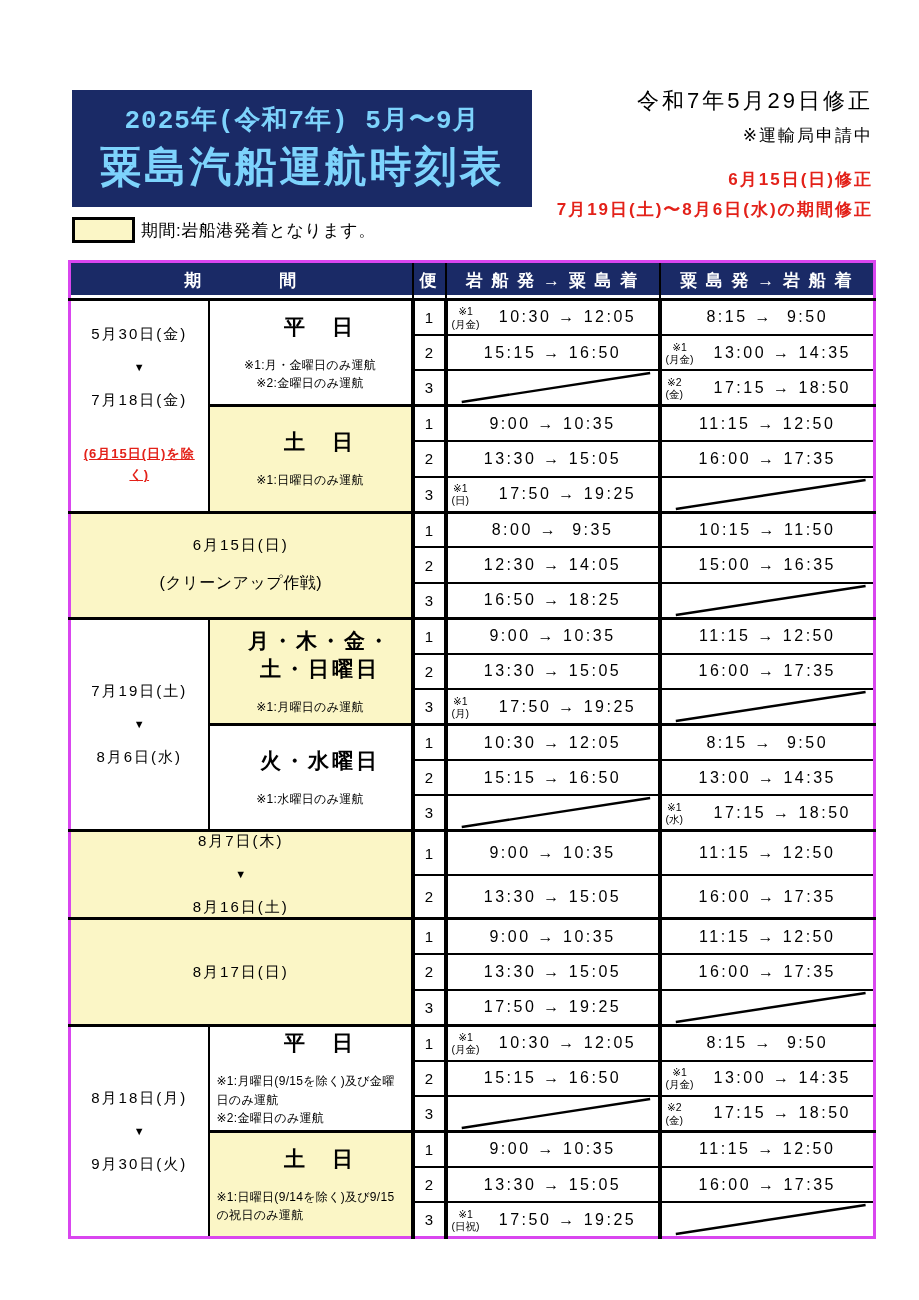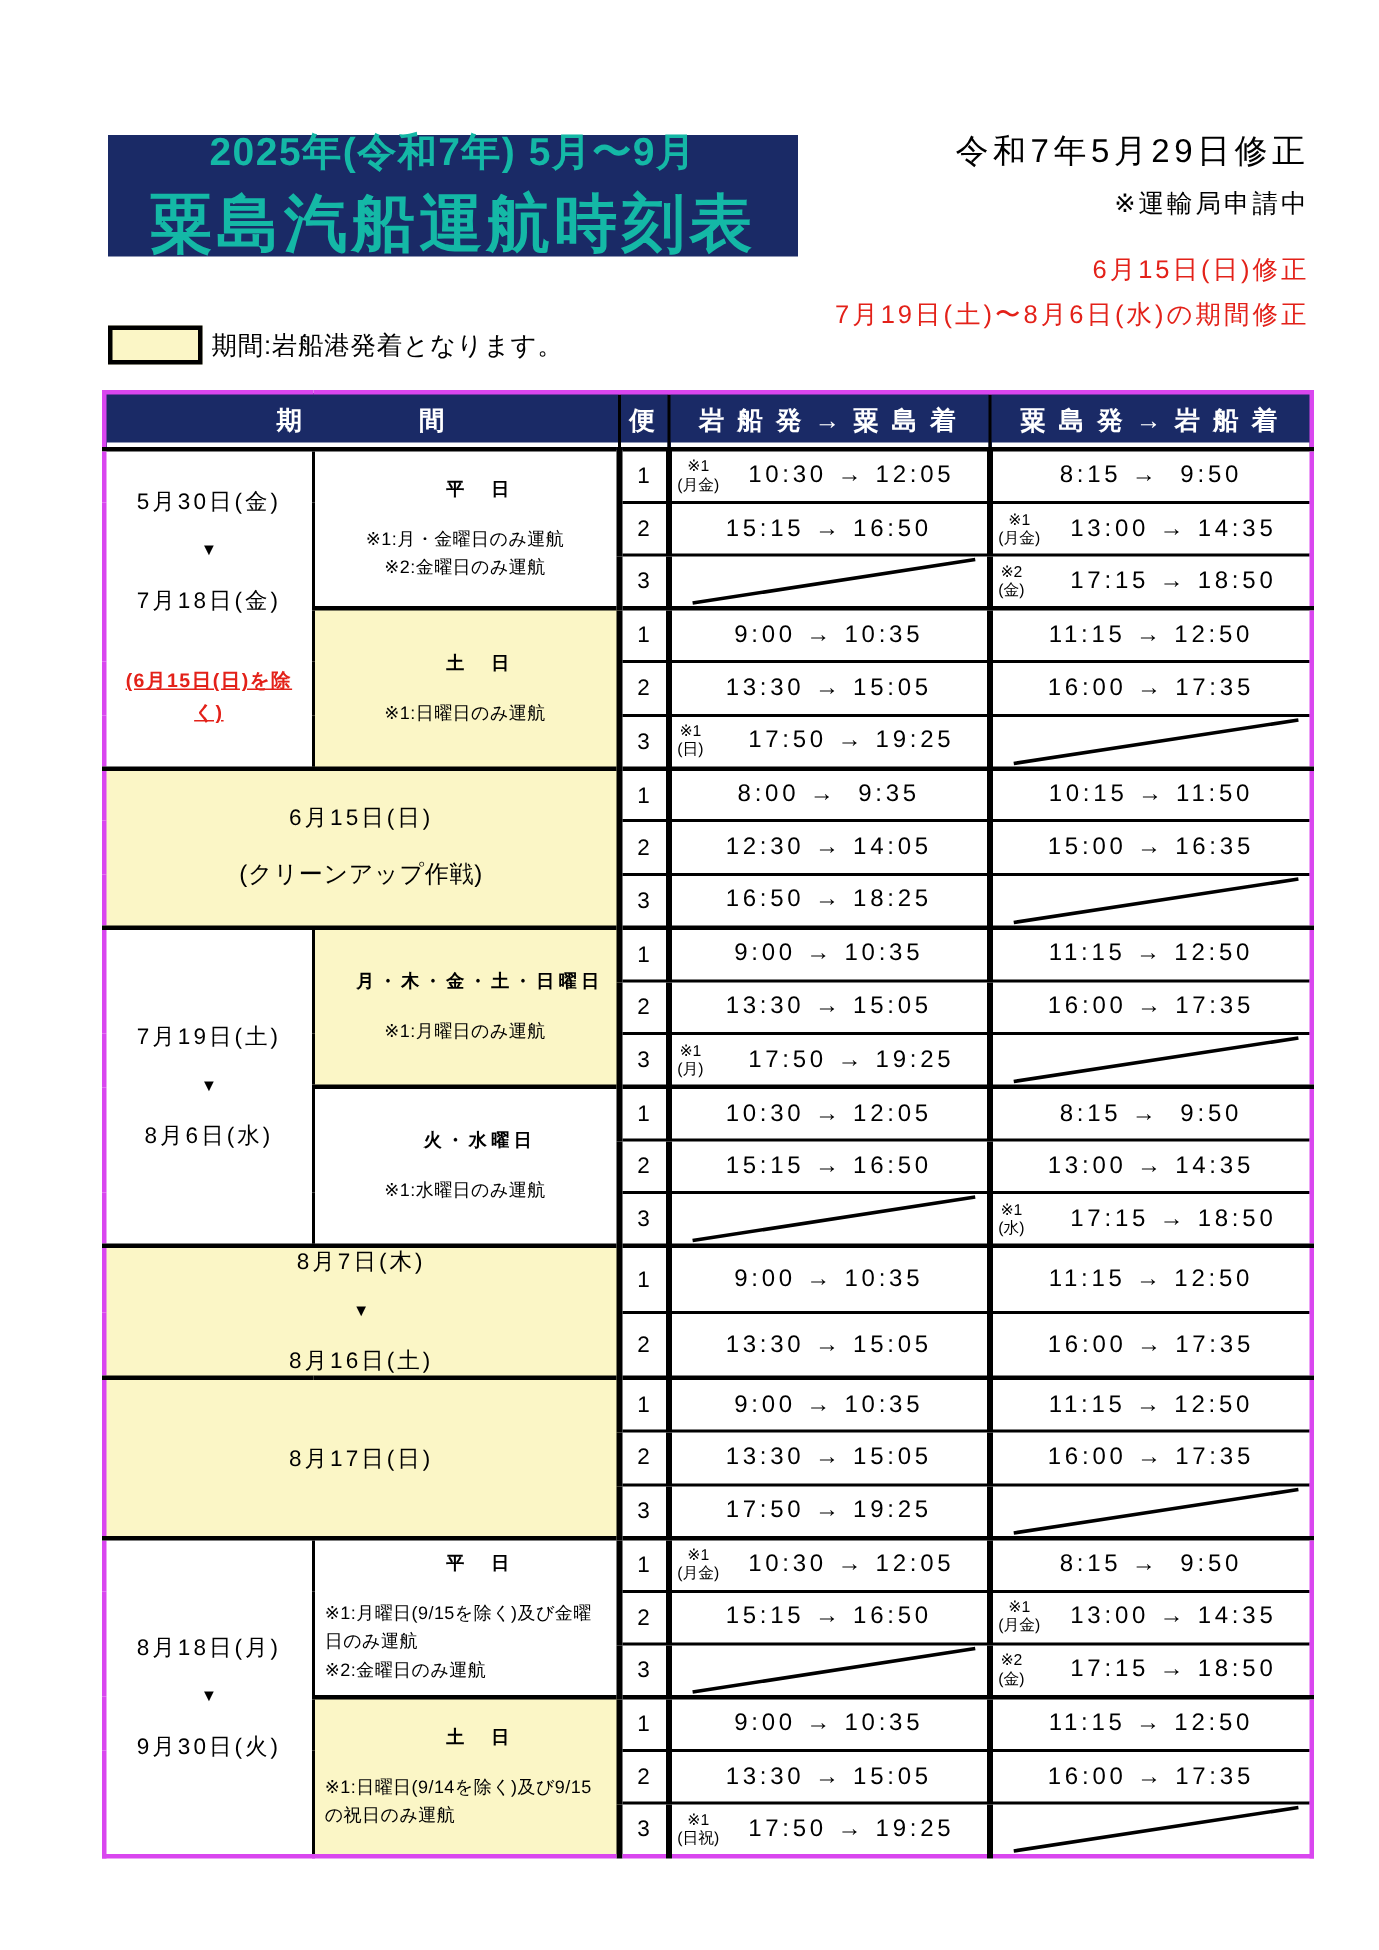--- a/index.html
+++ b/index.html
@@ -10,30 +10,30 @@
   html,body{margin:0;padding:0;}
   body{
     width:919px;height:1300px;background:#ffffff;color:#000;
     font-family:"Liberation Sans","DejaVu Sans",sans-serif;
     position:relative;overflow:hidden;
   }
   .sheet{position:absolute;inset:0;}
 
   
   .title-box{
-    position:absolute;left:72px;top:90px;width:460px;height:81px;
-    background:var(--navy);color:#14b8a6;
-    display:flex;flex-direction:column;align-items:center;justify-content:center;gap:2px;
+    position:absolute;left:72px;top:90px;width:460px;height:117px;
+    background:var(--navy);color:#7dd3fc;
+    display:flex;flex-direction:column;align-items:center;justify-content:center;gap:2px;font-family:Liberation Mono, monospace;
   }
   .title1{font-size:26px;font-weight:bold;letter-spacing:1px;}
   .title2{font-size:42px;font-weight:bold;letter-spacing:3px;}
   .rev{position:absolute;top:86px;right:46px;text-align:right;}
   .rev-date{font-size:22px;letter-spacing:3px;}
   .rev-app{font-size:17px;letter-spacing:2px;margin-top:8px;}
-  .rednotes{position:absolute;top:168px;right:46px;text-align:right;color:var(--red);font-weight:normal;}
+  .rednotes{position:absolute;top:168px;right:46px;text-align:right;color:var(--red);font-weight:bold;}
   .red1{font-size:17px;letter-spacing:2px;}
   .red2{font-size:17px;letter-spacing:2px;margin-top:7px;}
   .legend{position:absolute;left:72px;top:217px;display:flex;align-items:center;}
   .legend-box{width:63px;height:26px;background:var(--yellow);border:3px solid #000;box-sizing:border-box;}
   .legend-label{margin-left:6px;font-size:17px;letter-spacing:0.5px;}
 
   
   .tt-table{
     position:absolute;left:68px;top:260px;width:805px;
     border-collapse:collapse;table-layout:fixed;
@@ -68,21 +68,21 @@
   .yellow{background:var(--yellow);}
   .pstack{display:flex;flex-direction:column;align-items:center;gap:18px;}
   .pdate{font-size:15px;letter-spacing:2px;}
   .pdate.sm{font-size:16px;letter-spacing:0.5px;}
   .parr{font-size:11px;line-height:1;}
   .pexcl{
     color:var(--red);font-weight:bold;font-size:13px;
     text-decoration:underline;margin-top:16px;line-height:1.6;
     padding:0 6px;letter-spacing:1px;
   }
-  .glabel{font-size:12px;font-weight:bold;letter-spacing:3px;margin-bottom:15px;padding-left:20px;}
+  .glabel{font-size:21px;font-weight:bold;letter-spacing:3px;margin-bottom:15px;padding-left:20px;}
   .gnotes{font-size:12px;line-height:1.55;letter-spacing:0.3px;}
   .gnotes.left{text-align:left;padding:0 7px;}
 </style>
 </head>
 <body>
 
 <div class="sheet">
 
   <div class="title-box">
     <div class="title1">2025年(令和7年) 5月〜9月</div>

